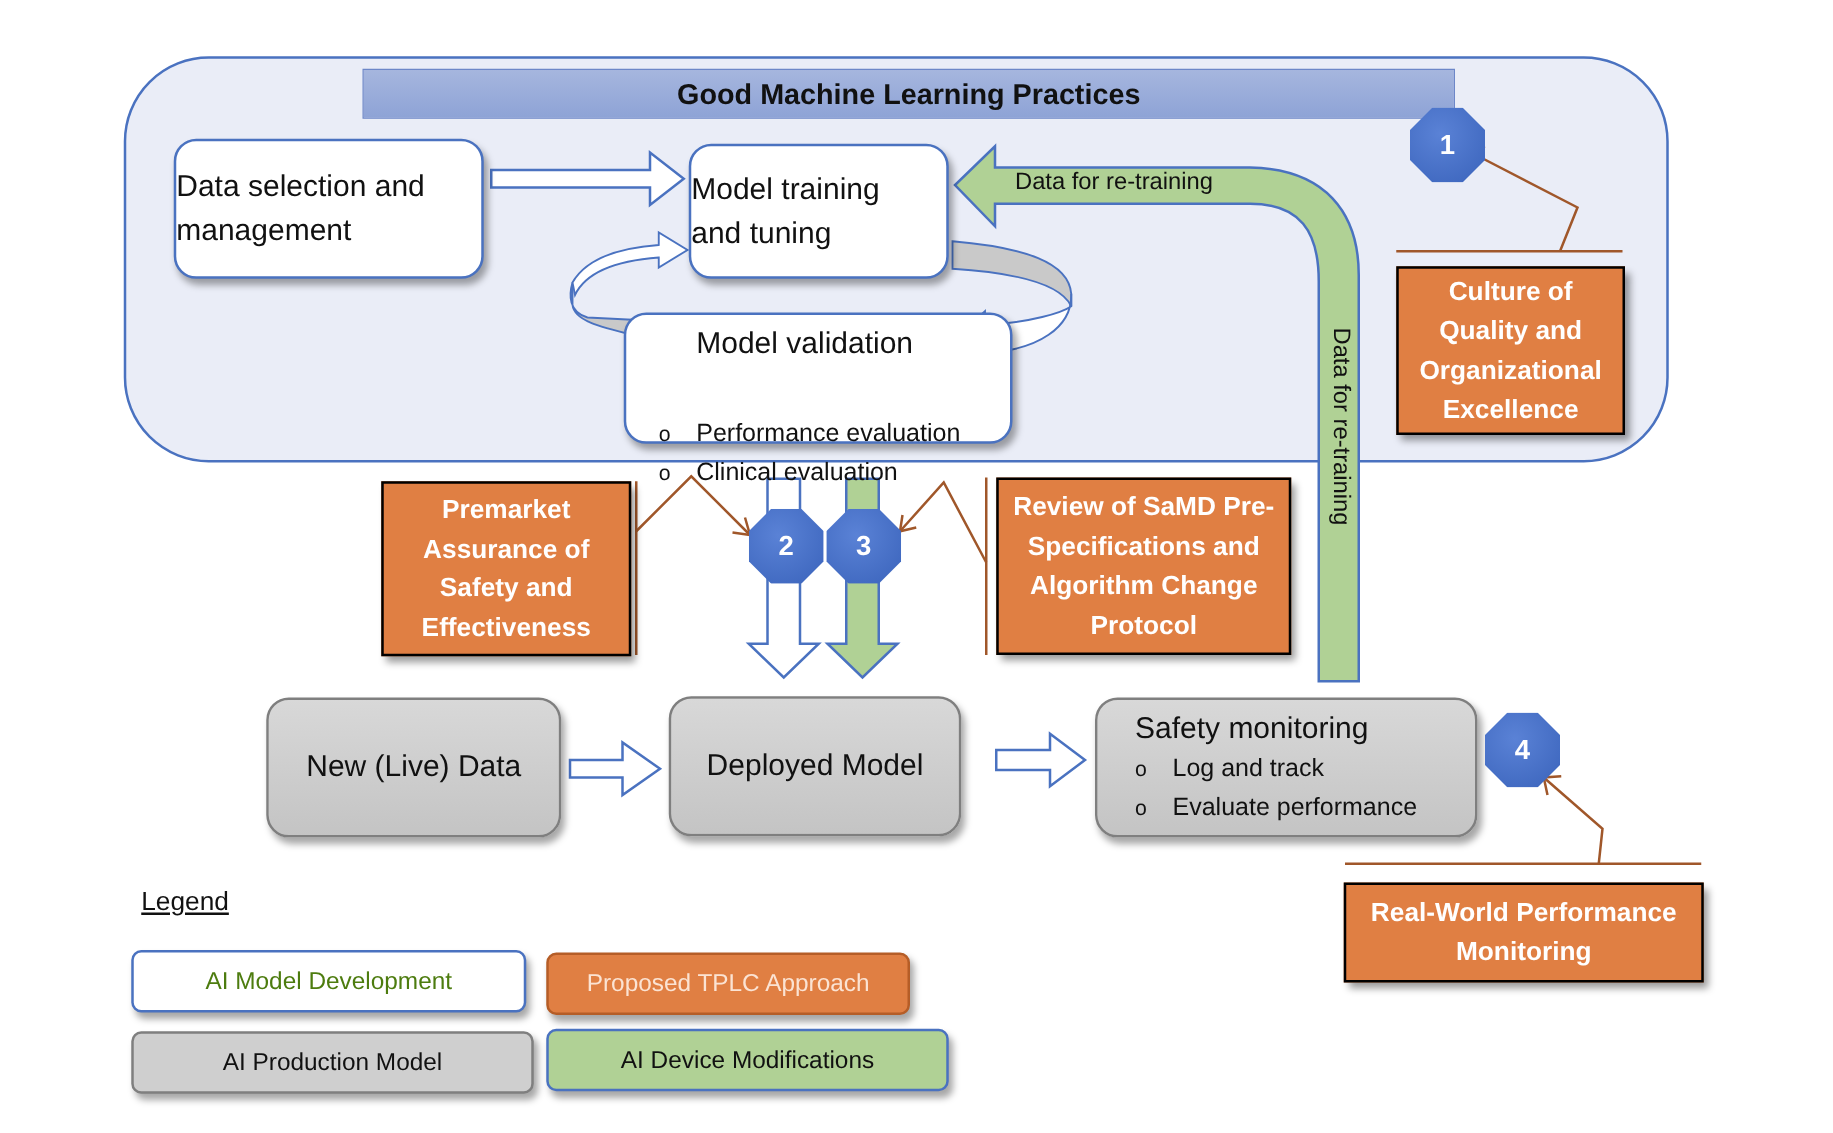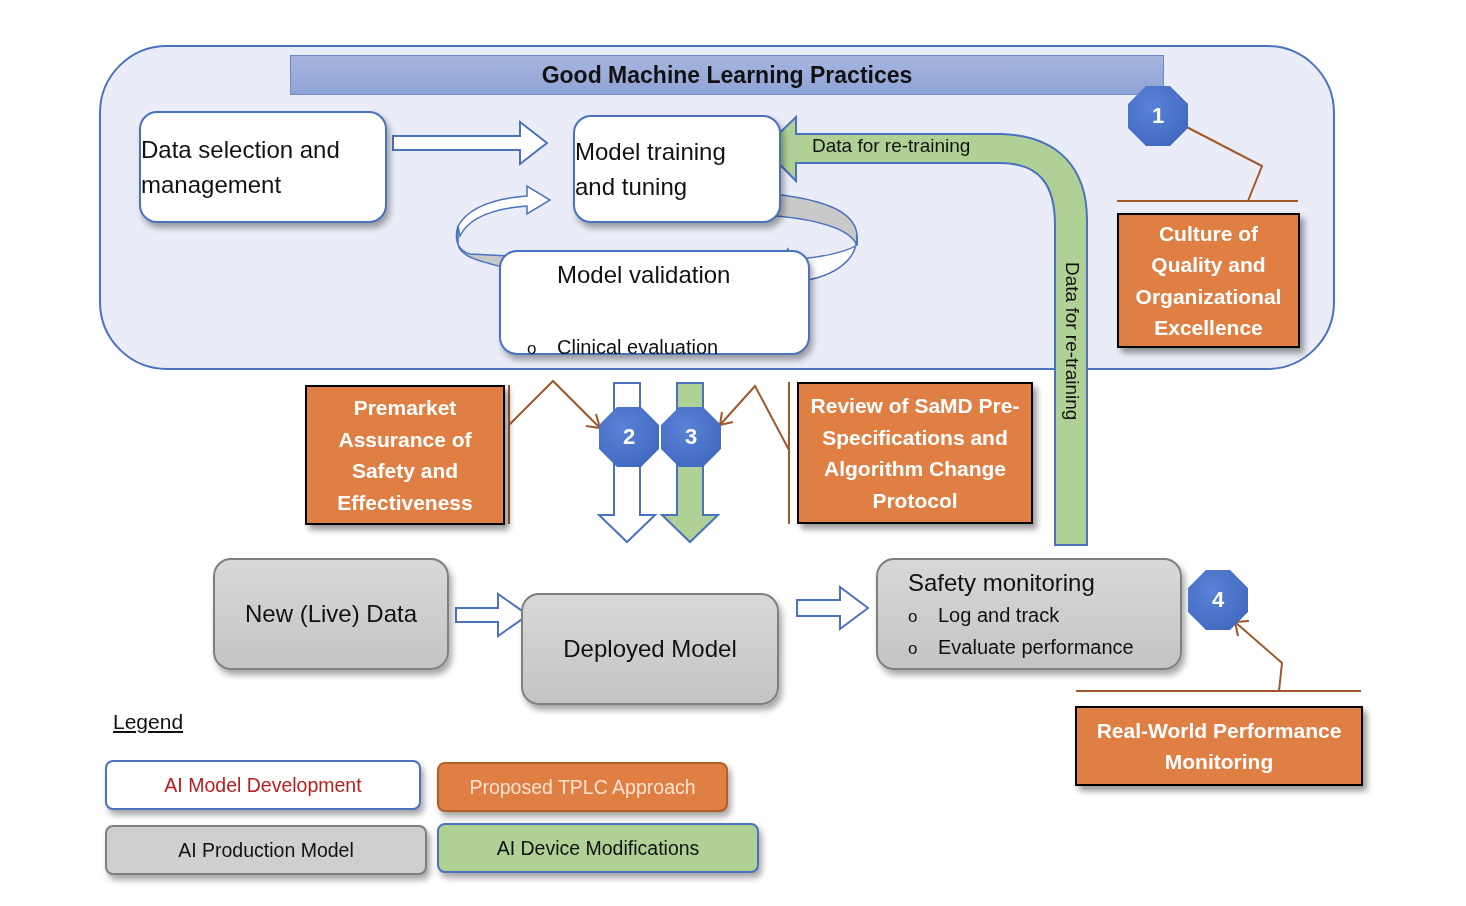--- a/index.html
+++ b/index.html
@@ -78,35 +78,36 @@
   </g>
 </svg>
 
 <div class="abs retrain-label" style="left:812px;top:135px;">Data for re-training</div>
 <div class="abs retrain-label" style="left:1060px;top:262px;transform-origin:0 0;transform:translate(23px,0) rotate(90deg);white-space:nowrap;">Data for re-training</div>
 
 <div class="abs box-white" style="left:139px;top:111px;width:248px;height:112px;">
   <span>Data selection and</span>
   <span>management</span>
 </div>
-<div class="abs box-white" style="left:551px;top:115px;width:208px;height:108px;margin-left:22px;">
+<div class="abs box-white" style="left:551px;top:115px;width:208px;height:108px;">
   <span>Model training</span>
   <span>and tuning</span>
 </div>
 <div class="abs box-white" style="left:499px;top:250px;width:311px;height:105px;align-items:flex-start;justify-content:space-between;padding:6px 0 0 26px;z-index:1;gap:40px;">
   <div style="font-size:24px;line-height:34px;padding-left:30px;">Model validation</div>
   <ul class="bullets">
+    <li>Performance evaluation</li>
     <li>Clinical evaluation</li>
   </ul>
 </div>
 
 <div class="abs box-gray" style="left:213px;top:558px;width:236px;height:112px;">
   <span>New (Live) Data</span>
 </div>
-<div class="abs box-gray" style="left:521px;top:557px;width:258px;height:112px;margin-top:36px;">
+<div class="abs box-gray" style="left:535px;top:557px;width:234px;height:112px;">
   <span>Deployed Model</span>
 </div>
 <div class="abs box-gray" style="left:876px;top:558px;width:306px;height:112px;align-items:flex-start;padding:6px 0 0 30px;justify-content:flex-start;">
   <div style="font-size:24px;line-height:34px;">Safety monitoring</div>
   <ul class="bullets">
     <li>Log and track</li>
     <li>Evaluate performance</li>
   </ul>
 </div>
 
@@ -130,21 +131,21 @@
   <span>2</span>
 </div>
 <div class="abs badge" style="left:661px;top:407px;">
   <span>3</span>
 </div>
 <div class="abs badge" style="left:1188px;top:570px;">
   <span>4</span>
 </div>
 
 <div class="abs legend-title">Legend</div>
-<div class="abs legend-item" style="left: 105px; top: 760px; width: 316px; background: rgb(255, 255, 255); border: 2px solid rgb(74, 114, 192); color: #b91c1c;">
+<div class="abs legend-item" style="left: 105px; top: 760px; width: 316px; background: rgb(255, 255, 255); border: 2px solid rgb(74, 114, 192); color: #4d7c0f;">
   <span>AI Model Development</span>
 </div>
 <div class="abs legend-item" style="left: 437px; top: 762px; width: 291px; background: rgb(224, 127, 67); border: 2px solid rgb(181, 93, 39); color: rgb(251, 227, 211);">
   <span>Proposed TPLC Approach</span>
 </div>
 <div class="abs legend-item" style="left: 105px; top: 825px; width: 322px; background: rgb(207, 207, 207); border: 2px solid rgb(127, 127, 127); color: rgb(17, 17, 17);">
   <span>AI Production Model</span>
 </div>
 <div class="abs legend-item" style="left: 437px; top: 823px; width: 322px; background: rgb(176, 209, 149); border: 2px solid rgb(74, 114, 192); color: rgb(17, 17, 17);">
   <span>AI Device Modifications</span>

